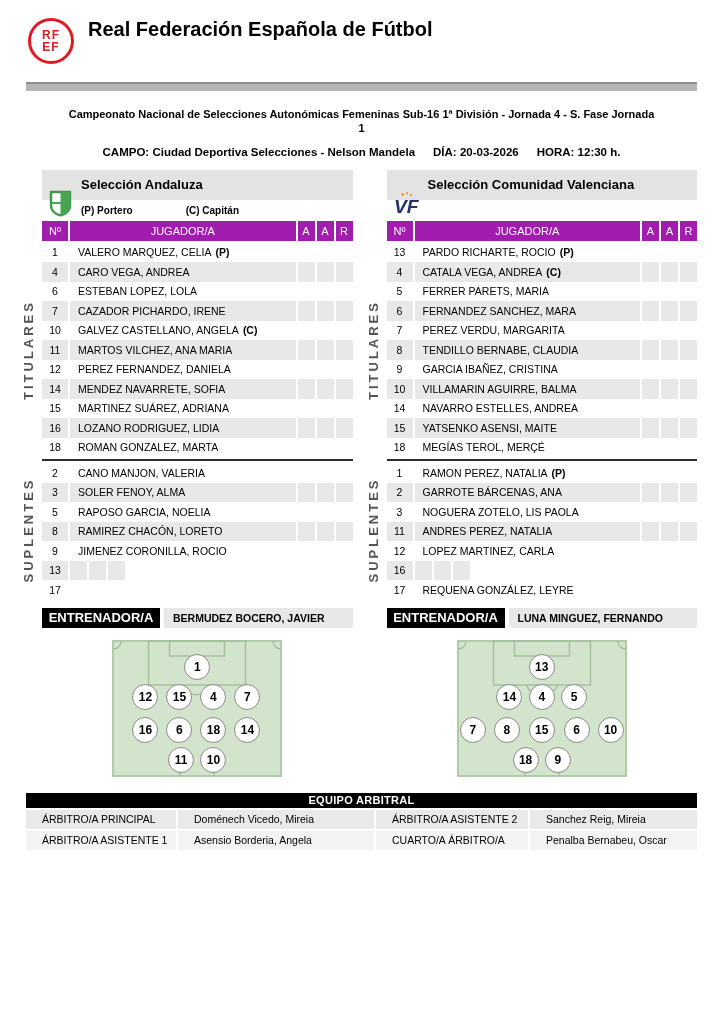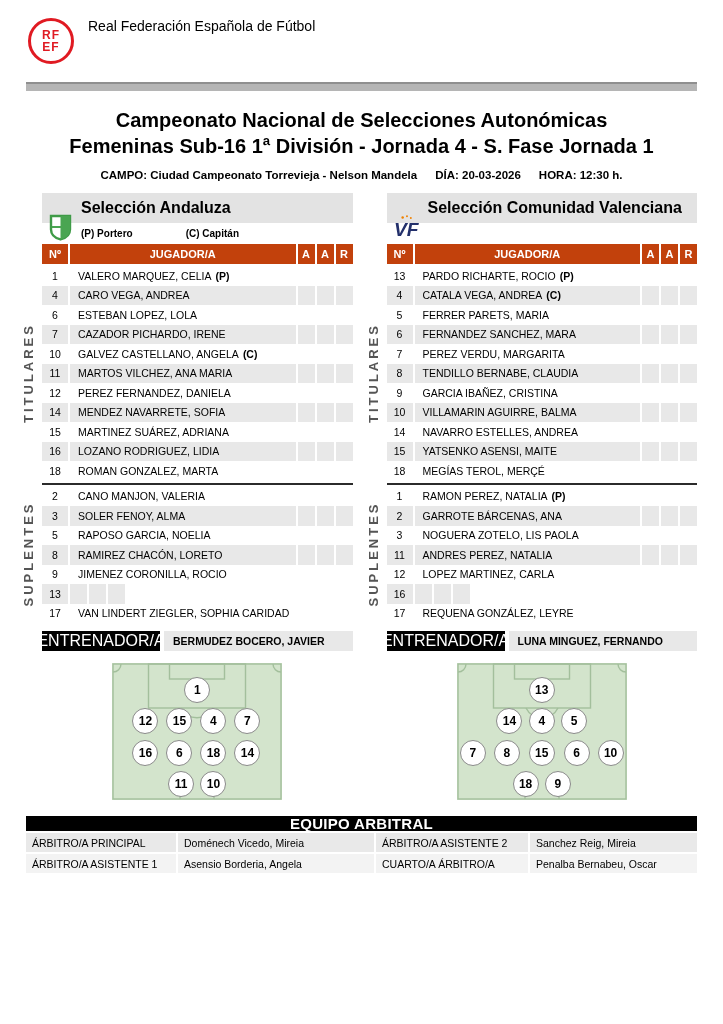--- a/index.html
+++ b/index.html
@@ -3,71 +3,71 @@
 <meta charset="utf-8">
 <style>
   html,body{margin:0;padding:0;background:#fff;}
   body{width:723px;height:1024px;overflow:hidden;font-family:"Liberation Sans",sans-serif;color:#000;}
   .page{width:723px;height:1024px;position:relative;box-sizing:border-box;padding:18px 26px 0 26px;}
 
   
   .top{display:flex;gap:14px;height:52px;margin-left:2px;}
   .rfef-logo{width:46px;height:46px;border:3px solid #e01a22;border-radius:50%;display:flex;flex-direction:column;align-items:center;justify-content:center;box-sizing:border-box;flex:0 0 auto;}
   .rfef-logo span{color:#e01a22;font-weight:bold;font-size:12px;line-height:12px;letter-spacing:1px;}
-  .org{font-weight:normal;font-size:14px;}
+  .org{font-weight:bold;font-size:20px;}
   .bar{height:7px;background:#b5b5b5;border-top:2px solid #8f8f8f;margin-top:12px;}
 
   
-  .title{font-size:20px;font-weight:bold;text-align:center;margin:16px auto 0 auto;max-width:590px;line-height:1.3;}
+  .title{font-size:11px;font-weight:bold;text-align:center;margin:16px auto 0 auto;max-width:590px;line-height:1.3;}
   .minfo{text-align:center;font-weight:bold;font-size:11.5px;margin-top:10px;}
   .minfo .grp{margin:0 9px;}
 
   
   .teams{display:flex;gap:12px;margin-top:12px;margin-left:-6px;}
   .team-col{flex:1;padding-left:22px;box-sizing:border-box;min-width:0;}
 
   .team-head{height:30px;background:#e3e3e3;display:flex;align-items:center;gap:9px;padding-left:7px;}
-  .team-name{font-weight:bold;font-size:16px;}
+  .team-name{font-weight:bold;font-size:13px;}
   .badge{display:flex;align-items:center;margin-top:38px;}
 
   .legend{height:16px;font-size:10px;font-weight:bold;margin-top:5px;}
   .legend b{margin-right:14px;padding-left:39px;}
 
   .tbl{background:#fff;}
   .thead{display:flex;gap:2px;height:20px;margin-bottom:2px;}
-  .thead span{background:#c2410c;color:#fff;font-weight:bold;font-size:11px;display:flex;align-items:center;justify-content:center;}
+  .thead span{background:#a21caf;color:#fff;font-weight:normal;font-size:11px;display:flex;align-items:center;justify-content:center;}
   .c-num{width:26px;flex:0 0 auto;}
   .c-name{flex:1;min-width:0;}
   .c-a,.c-r{width:17px;flex:0 0 auto;}
 
   .group{position:relative;}
   .vlabel{position:absolute;left:-21px;top:50%;transform:translateY(-50%) rotate(180deg);writing-mode:vertical-rl;font-weight:bold;font-size:13px;letter-spacing:3px;color:#555;white-space:nowrap;}
   .suplentes{border-top:2px solid #2b2b2b;margin-top:2px;padding-top:2px;}
 
   .prow{display:flex;gap:2px;height:19.5px;}
   .prow .cell{display:flex;align-items:center;font-size:10.5px;background:#fff;}
   .prow .c-num{justify-content:center;}
   .prow .c-name{padding-left:8px;box-sizing:border-box;white-space:nowrap;overflow:hidden;}
   .prow .c-name b{margin-left:4px;}
   .prow.alt .cell{background:#e8e8e8;}
 
   .coach-row{display:flex;gap:4px;height:20px;margin-top:8px;}
-  .coach-label{width:118px;flex:0 0 auto;background:#000;color:#fff;font-weight:normal;font-size:16px;display:flex;align-items:center;justify-content:center;}
+  .coach-label{width:118px;flex:0 0 auto;background:#000;color:#fff;font-weight:bold;font-size:13px;display:flex;align-items:center;justify-content:center;}
   .coach-name{flex:1;background:#e8e8e8;font-size:10.5px;display:flex;align-items:center;padding-left:9px;font-weight:bold;}
 
   
   .pitch{width:170px;height:137px;margin:12px auto 0 auto;background:#d3e4cc;position:relative;}
   .pitch svg{position:absolute;left:0;top:0;}
   .pcircle{position:absolute;width:26px;height:26px;border-radius:50%;background:#fff;border:1px solid #8a8a8a;box-sizing:border-box;display:flex;align-items:center;justify-content:center;font-size:12px;font-weight:bold;transform:translate(-50%,-50%);}
 
   
   .arbitral{margin-top:16px;}
-  .arb-title{height:15px;background:#000;color:#fff;font-weight:bold;font-size:15px;display:flex;align-items:center;justify-content:center;letter-spacing:.3px;}
+  .arb-title{height:15px;background:#000;color:#fff;font-weight:bold;font-size:11px;display:flex;align-items:center;justify-content:center;letter-spacing:.3px;}
   .arb-grid{display:grid;grid-template-columns:150px 196px 152px 1fr;gap:2px;margin-top:2px;}
-  .arb-cell{height:19px;display:flex;align-items:center;padding-left:6px;font-size:10.5px;box-sizing:border-box;white-space:nowrap;}
+  .arb-cell{height:19px;display:flex;align-items:center;padding-left:16px;font-size:10.5px;box-sizing:border-box;white-space:nowrap;}
   .arb-r1{background:#e9e9e9;}
   .arb-r2{background:#f3f3f3;}
 </style>
 </head>
 <body>
 
 <div class="page">
 
   <header class="top">
     <div class="rfef-logo">
@@ -75,21 +75,21 @@
       <span>EF</span>
     </div>
     <div class="org">Real Federación Española de Fútbol</div>
   </header>
 
   <div class="bar"></div>
 
   <h1 class="title">Campeonato Nacional de Selecciones Autonómicas Femeninas Sub-16 1ª División - Jornada 4 - S. Fase Jornada 1</h1>
 
   <div class="minfo">
-    <span class="grp">CAMPO: Ciudad Campeonato Torrevieja - Nelson Mandela</span><span class="grp">DÍA: 20-03-2026</span><span class="grp">HORA: 12:30 h.</span>
+    <span class="grp">CAMPO: Ciudad Deportiva Selecciones - Nelson Mandela</span><span class="grp">DÍA: 20-03-2026</span><span class="grp">HORA: 12:30 h.</span>
   </div>
 
   <div class="teams">
 
     <section class="team-col">
       <div class="team-head">
         <span class="badge">
           <svg width="23" height="27" viewBox="0 0 23 27">
             <path d="M2 2 h19 v13.5 c0 6 -4.7 8.7 -9.5 9.9 C6.7 24.2 2 21.5 2 15.5 Z" fill="#ffffff" stroke="#3f9b47" stroke-width="2.4"></path>
             <path d="M11.5 2 h9.5 v13.5 c0 6 -4.7 8.7 -9.5 9.9 Z" fill="#4aa552"></path>
@@ -230,21 +230,20 @@
                 <span class="cell c-r"></span>
               </div>
               <div class="prow alt">
                 <span class="cell c-num">13</span>
                 <span class="cell c-a"></span>
                 <span class="cell c-a"></span>
                 <span class="cell c-r"></span>
               </div>
               <div class="prow">
                 <span class="cell c-num">17</span>
-                <span class="cell c-name">VAN LINDERT ZIEGLER, SOPHIA CARIDAD</span>
                 <span class="cell c-a"></span>
                 <span class="cell c-a"></span>
                 <span class="cell c-r"></span>
               </div>
             </div>
         </div>
       </div>
       <div class="coach-row">
         <span class="coach-label">ENTRENADOR/A</span>
         <span class="coach-name">BERMUDEZ BOCERO, JAVIER</span>

